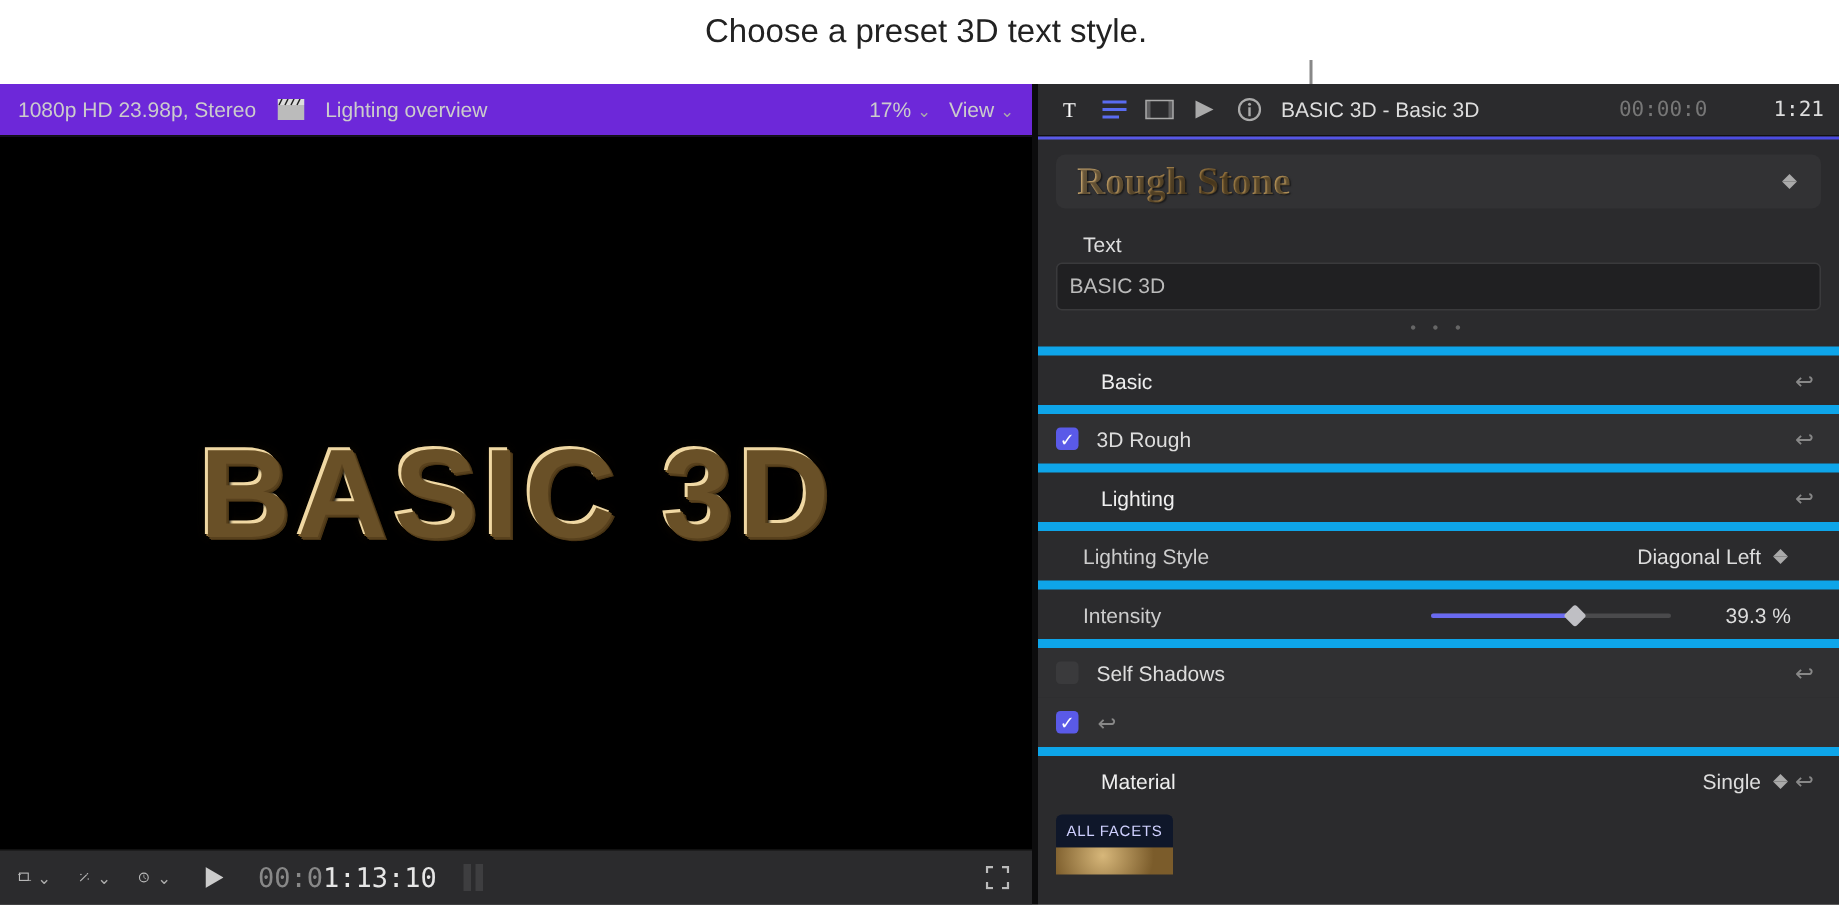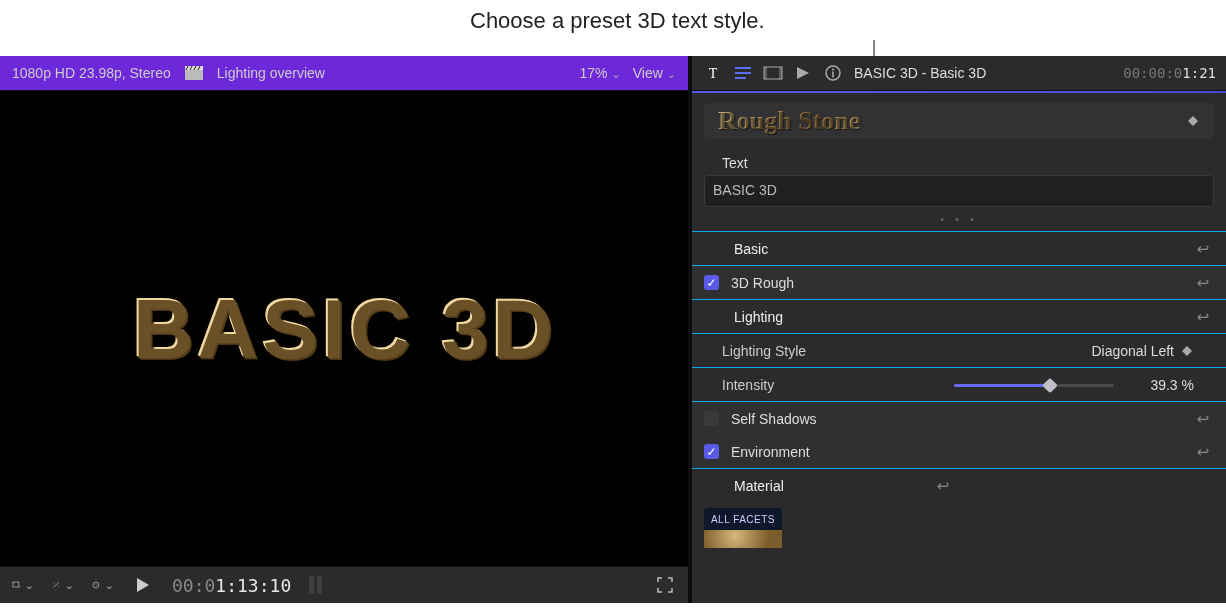--- a/index.html
+++ b/index.html
@@ -35,33 +35,33 @@
   .viewer-footer .spacer{flex:1;}
   .mini-icon{width:22px;height:16px;display:inline-flex;align-items:center;justify-content:center;color:#bbb;}
   .divider{width:4px;height:100%;background:#0c0c0d;}
   .inspector{flex:1;background:#2b2b2d;display:flex;flex-direction:column;color:#ccc;font-size:14px;}
   .insp-header{height:34px;display:flex;align-items:center;padding:0 10px;gap:10px;border-bottom:1px solid #111;background:#2b2b2d;}
   .tab-icons{display:flex;gap:8px;align-items:center;}
   .tab-icon{width:22px;height:18px;display:flex;align-items:center;justify-content:center;color:#aaa;border-radius:3px;}
   .tab-icon.active{color:#fff;}
   .insp-title{flex:1;color:#ddd;}
   .tc-right{font-family:ui-monospace,Menlo,monospace;color:#777;}
-  .tc-right .hl{color:#ddd;}
+  .tc-right .hl{color:#ddd;margin-left:44px;}
   .accent-line{height:2px;background:linear-gradient(90deg,#5a5ae8,#4a4ae0);}
   .preset-row{margin:10px 12px 8px;height:36px;border-radius:6px;background:#323234;display:flex;align-items:center;padding:0 14px;justify-content:space-between;}
   .preset-name{font-family:Georgia,'Times New Roman',serif;font-weight:bold;font-size:26px;
     color:#b9945c;
     background:linear-gradient(135deg,#d4b27a,#8d6c38 60%,#c9a668);
     -webkit-background-clip:text;background-clip:text;-webkit-text-fill-color:transparent;
     text-shadow:1px 1px 1px rgba(0,0,0,.5);}
   .updown{width:14px;color:#aaa;display:flex;flex-direction:column;line-height:6px;font-size:9px;align-items:center;}
   .section-label{padding:8px 0 4px 30px;color:#ddd;}
   .text-field{margin:0 12px 6px;background:#202022;border:1px solid #3a3a3c;border-radius:4px;padding:6px 8px;color:#bbb;min-height:18px;}
   .dots{text-align:center;color:#666;font-size:11px;letter-spacing:4px;margin-bottom:6px;}
-  .row{display:flex;align-items:center;height:33px;padding:0 14px 0 12px;border-top:1px solid #0ea5e9;}
+  .row{display:flex;align-items:center;height:33px;padding:0 14px 0 12px;border-top:6px solid #0ea5e9;}
   .row.alt{background:#303032;}
   .row .lbl{flex:0 0 200px;padding-left:18px;color:#ddd;}
   .row .lbl.sub{padding-left:18px;color:#ccc;}
   .row .ctrl{flex:1;display:flex;align-items:center;justify-content:flex-end;gap:10px;}
   .row .reset{width:18px;text-align:center;color:#888;font-size:15px;}
   .row.head .lbl{padding-left:30px;color:#eee;}
   .chk{width:15px;height:15px;border-radius:3px;background:#3a3a3c;display:inline-flex;align-items:center;justify-content:center;margin-right:10px;flex-shrink:0;}
   .chk.on{background:#5a5ae8;}
   .chk.on::after{content:"✓";color:#fff;font-size:12px;line-height:1;}
   .popup{color:#ddd;display:inline-flex;align-items:center;gap:6px;}
@@ -264,26 +264,34 @@
     </div>
 
     <div class="row alt">
       <span class="chk"></span>
       <span class="lbl" style="padding-left:2px;flex:1;">Self Shadows</span>
       <span class="reset">↩︎</span>
     </div>
 
     <div class="row alt" style="border-top:none;">
       <span class="chk on"></span>
-      <span class="lbl" style="padding-left:2px;flex:1;">Environment</span>
       <span class="reset">↩︎</span>
     </div>
 
     <div class="row head">
       <span class="lbl">Material</span>
+      <span class="ctrl">
+        <span class="popup">
+          <span>Single</span>
+          <span class="updown">
+                <span class="tri up"></span>
+                <span class="tri dn"></span>
+              </span>
+        </span>
+      </span>
       <span class="reset">↩︎</span>
     </div>
 
     <div class="facets">
       <div class="facet-card">ALL FACETS</div>
       <div class="facet-swatch"></div>
     </div>
 
   </div>
 </div>

